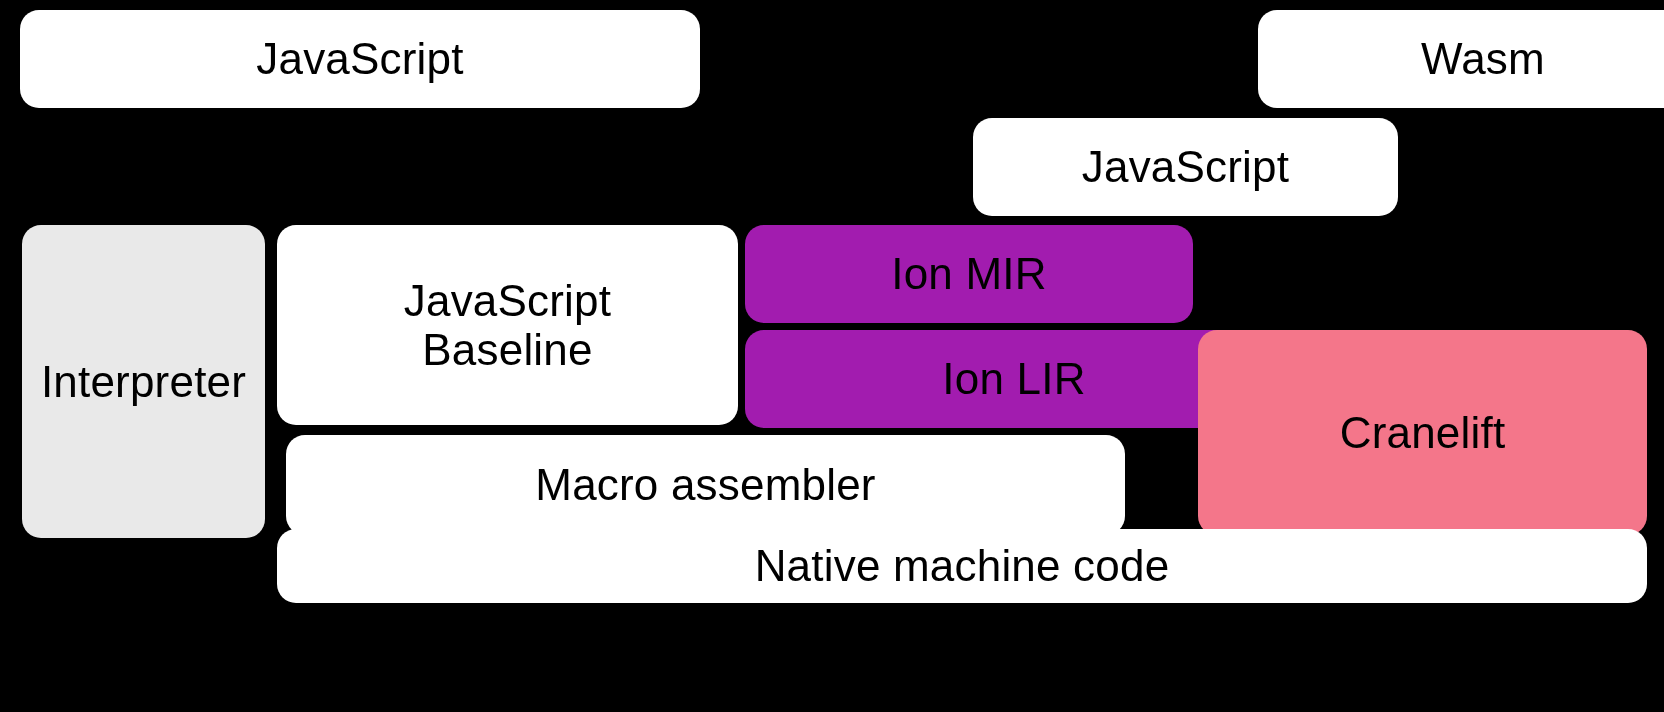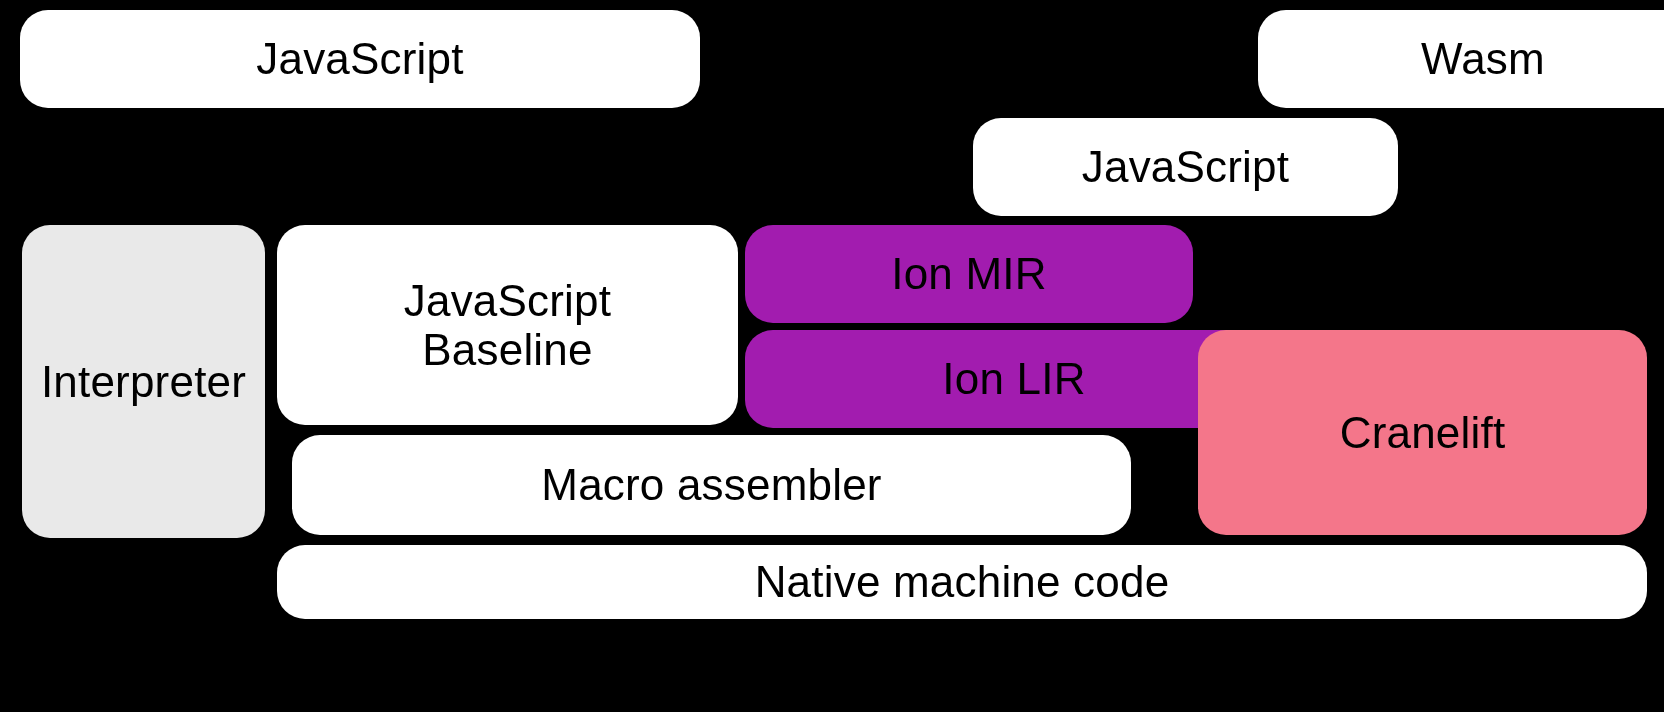--- a/index.html
+++ b/index.html
@@ -17,21 +17,21 @@
     background: #000000;
     overflow: hidden;
   }
   .node {
     position: absolute;
     box-sizing: border-box;
     display: flex;
     align-items: center;
     justify-content: center;
     text-align: center;
-    border-radius: 28px;
+    border-radius: 19px;
     color: #000000;
     font-size: 44px;
     line-height: 1.12;
     font-weight: 400;
     letter-spacing: 0.2px;
     white-space: pre-line;
     user-select: none;
   }
   .fill-white   { background: #ffffff; }
   .fill-grey    { background: #e9e9e9; }
@@ -45,15 +45,15 @@
 <div id="stage">
     <div class="node fill-white" style="left: 20px; top: 10px; width: 680px; height: 98px;">JavaScript</div>
     <div class="node fill-white" style="left: 1258px; top: 10px; width: 450px; height: 98px;">Wasm</div>
     <div class="node fill-white" style="left: 973px; top: 118px; width: 425px; height: 98px;">JavaScript</div>
     <div class="node fill-grey" style="left: 22px; top: 225px; width: 243px; height: 313px;">Interpreter</div>
     <div class="node fill-white" style="left: 277px; top: 225px; width: 461px; height: 200px;">JavaScript
 Baseline</div>
     <div class="node fill-green" style="left: 745px; top: 225px; width: 448px; height: 98px;">Ion MIR</div>
     <div class="node fill-green" style="left: 745px; top: 330px; width: 538px; height: 98px;">Ion LIR</div>
     <div class="node fill-pink" style="left: 1198px; top: 330px; width: 449px; height: 205px;">Cranelift</div>
-    <div class="node fill-white" style="left: 292px; top: 435px; width: 839px; height: 100px;">Macro assembler</div>
-    <div class="node fill-white" style="left: 277px; top: 545px; width: 1370px; height: 74px;">Native machine code</div>
+    <div class="node fill-white" style="left: 286px; top: 435px; width: 839px; height: 100px;">Macro assembler</div>
+    <div class="node fill-white" style="left: 277px; top: 529px; width: 1370px; height: 74px;">Native machine code</div>
   </div>
 
 </body></html>

